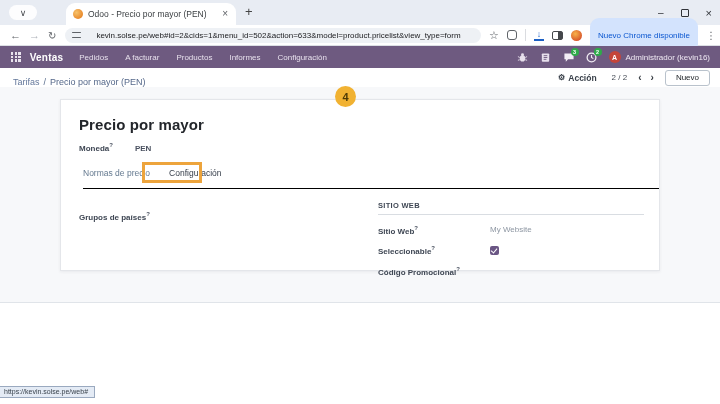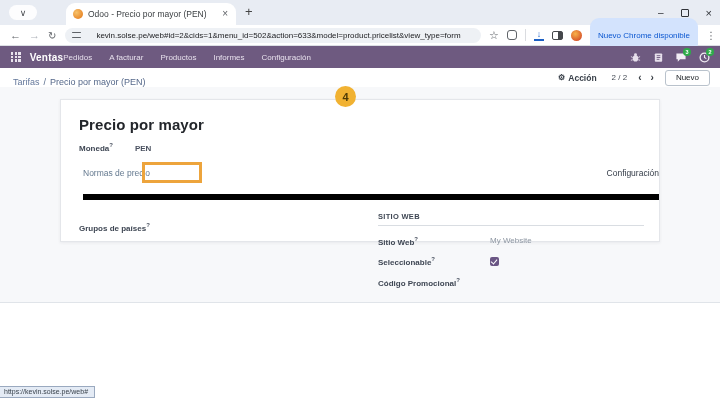--- a/index.html
+++ b/index.html
@@ -39,21 +39,21 @@
   .sidepanel-icon:after { content:""; position:absolute; top:0; bottom:0; right:0; width:4px; background:#45474b; }
   .profile-dot { width:11px; height:11px; border-radius:50%; background:radial-gradient(circle at 40% 35%, #f7b24a, #d8552a 75%); }
   .update-chip { background:#d3e3fd; color:#0b57d0; font-size:8px; padding:13px 8px; border-radius:9px; white-space:nowrap; }
   .more-vert { font-size:10px; color:#5f6368; margin-right:4px; }
 
   
   .o-navbar { position:absolute; top:46px; left:0; right:0; height:22px; background:#6e5a80; display:flex; align-items:center; color:#fff; }
   .apps-icon { display:grid; grid-template-columns:repeat(3,2.4px); grid-gap:1.3px; margin-left:11px; }
   .apps-icon span { width:2.4px; height:2.4px; background:#e9e3ee; }
   .o-app-name { font-size:10px; font-weight:700; margin-left:9px; letter-spacing:.2px; }
-  .o-menus { display:flex; gap:17px; }
+  .o-menus { display:flex; gap:17px; margin-left:16px; }
   .o-menu { font-size:8px; color:#e7e0ec; }
   .o-systray { position:absolute; right:10px; top:0; height:22px; display:flex; align-items:center; gap:11px; }
   .tray-ic { position:relative; width:12px; height:12px; display:flex; align-items:center; justify-content:center; }
   .tray-ic svg { display:block; }
   .tray-badge { position:absolute; top:-3px; right:-4px; min-width:8px; height:8px; border-radius:4px; background:#2eab49; color:#fff; font-size:5.5px; line-height:8px; text-align:center; font-weight:700; padding:0 1px; }
   .o-user { display:flex; align-items:center; gap:5px; }
   .o-avatar { width:12px; height:12px; border-radius:50%; background:#c4453a; color:#fff; font-size:7px; font-weight:700; display:flex; align-items:center; justify-content:center; }
   .o-username { font-size:8px; color:#efe9f3; }
 
   
@@ -63,28 +63,28 @@
   .breadcrumb .bc-current { color:#55688a; }
   .cp-right { position:absolute; right:10px; top:0; height:19px; display:flex; align-items:center; gap:9px; }
   .action-btn { display:flex; align-items:center; gap:3px; font-size:8.5px; font-weight:700; color:#39404a; }
   .gear { font-size:8px; }
   .pager-count { font-size:8px; color:#444b55; margin-left:6px; }
   .pager-arrows { display:flex; gap:9px; font-size:10px; font-weight:700; color:#343a40; margin:0 2px; }
   .btn-new { border:1px solid #b9c2cc; border-radius:3px; background:#fff; font-size:8px; color:#212529; padding:2.5px 10px; font-family:inherit; }
 
   
   .content { position:absolute; top:87px; left:0; right:0; height:216px; background:#f7f8fa; border-bottom:1px solid #e0e4e9; }
-  .sheet { position:absolute; left:60px; top:12px; width:600px; height:143px; background:#fff; border:1px solid #e4e6ea; box-shadow:0 1px 3px rgba(40,40,60,.07); }
+  .sheet { position:absolute; left:60px; top:12px; width:600px; height:172px; background:#fff; border:1px solid #e4e6ea; box-shadow:0 1px 3px rgba(40,40,60,.07); }
   .sheet-title { margin:16px 0 0 18px; font-size:15px; font-weight:700; color:#23262b; letter-spacing:.1px; }
   .field-inline { display:flex; margin:9px 0 0 18px; align-items:baseline; }
   .f-label { font-size:8px; font-weight:700; color:#3f4754; }
   .f-label sup { font-size:6px; color:#4a5160; }
   .f-value { font-size:8px; color:#4a5160; }
   .field-inline .f-value { margin-left:22px;font-weight:bold; }
-  .tabs { display:flex; gap:19px; margin:15px 0 0 22px; border-bottom:6px solid #000000; padding-bottom:10px;justify-content:space-between; }
+  .tabs { display:flex; gap:19px; margin:15px 0 0 22px; border-bottom:1px solid #000000; padding-bottom:4px; }
   .tab-item { font-size:8.5px; padding-bottom:6px; }
   .tab-item.inactive { color:#64798f; }
   .tab-item.active { color:#343c48; }
   .groups { display:flex; gap:33px; padding:12px 15px 0 18px; }
   .group { flex:1; }
   .group-header { font-size:7.5px; font-weight:700; color:#3f4754; letter-spacing:.3px; padding-bottom:4px; border-bottom:1px solid #d9dde2; }
   .g-row { display:flex; align-items:center; margin-top:10px; }
   .g-row .f-label { width:112px; flex:0 0 auto; }
   .g-row .f-value { color:#8d96a2; }
   .checkbox { width:9px; height:9px; background:#6a5684; border-radius:2px; position:relative; }
@@ -179,20 +179,24 @@
           </svg>
         <span class="tray-badge">3</span>
       </span>
       <span class="tray-ic">
         <svg width="11" height="11" viewBox="0 0 12 12">
             <circle cx="6" cy="6" r="4.8" fill="none" stroke="#f2edf5" stroke-width="1.4"></circle>
             <path d="M6 3.4V6l2 1.2" stroke="#f2edf5" stroke-width="1.2" fill="none"></path>
           </svg>
         <span class="tray-badge">2</span>
       </span>
+      <span class="o-user">
+        <span class="o-avatar">A</span>
+        <span class="o-username">Administrador (kevin16)</span>
+      </span>
     </div>
   </div>
 
   <div class="control-panel">
     <div class="breadcrumb">
       <span class="bc-parent">Tarifas</span>
       <span>/</span>
       <span class="bc-current">Precio por mayor (PEN)</span>
     </div>
     <div class="cp-right">

